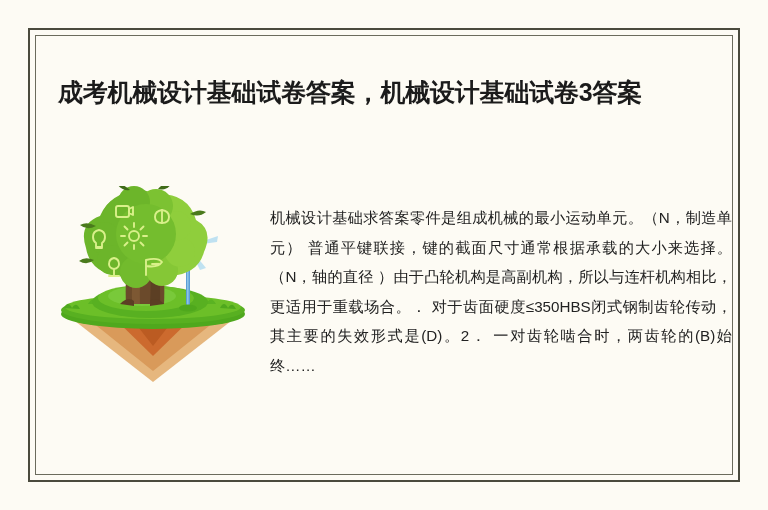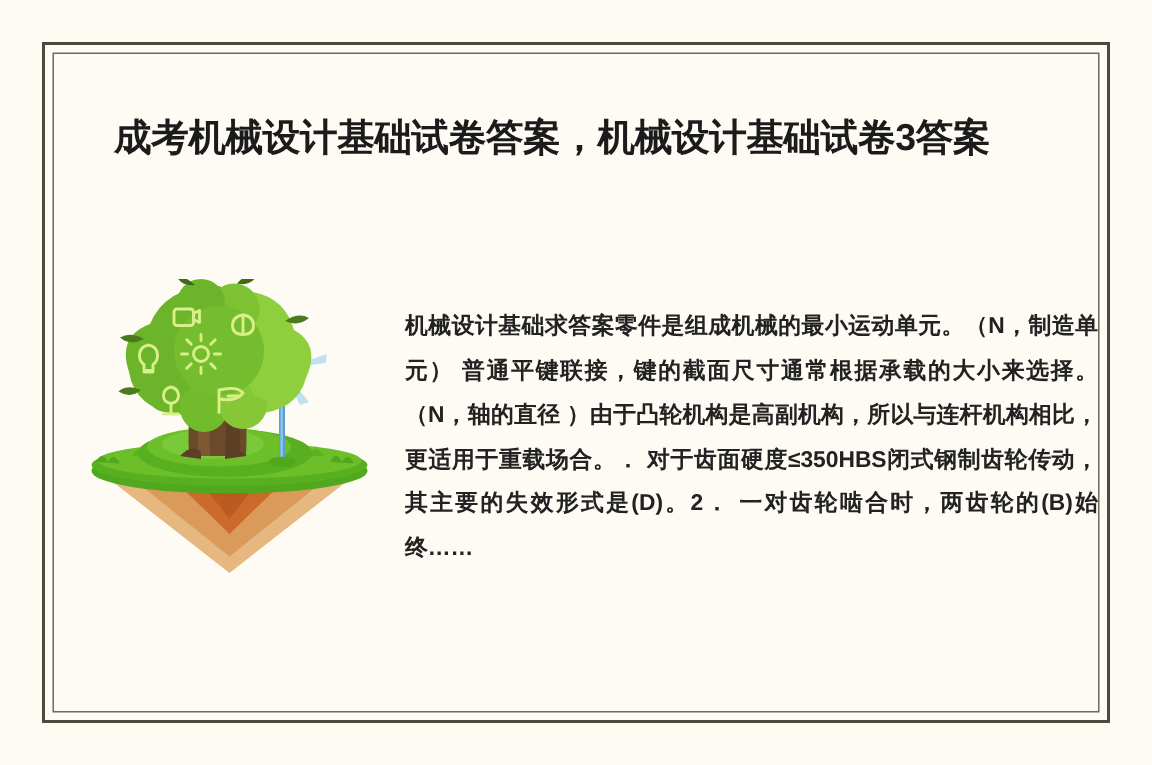--- a/index.html
+++ b/index.html
@@ -31,39 +31,39 @@
     top: 35px;
     right: 35px;
     bottom: 35px;
     border: 1px solid #6b6b5c;
     box-sizing: border-box;
   }
 
   
   .title {
     position: absolute;
-    left: 76px;
+    left: 58px;
     top: 76px;
     width: 640px;
     font-size: 25px;
     font-weight: bold;
     letter-spacing: -0.2px;
     color: #1b1b1b;
     line-height: 1.3;
     white-space: nowrap;
   }
 
   
   .body-text {
     position: absolute;
     left: 270px;
     top: 203px;
     width: 462px;
     font-size: 15.2px;
-    font-weight: bold;
+    font-weight: normal;
     line-height: 29.5px;
     color: #222222;
     text-align: justify;
     text-justify: inter-character;
   }
 
   
   .illustration {
     position: absolute;
     left: 58px;

